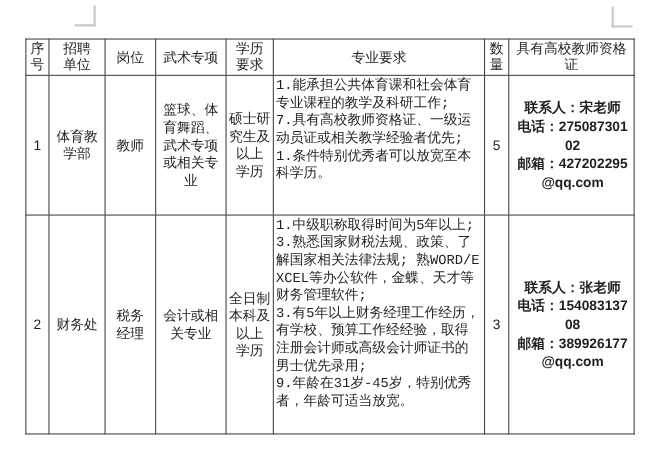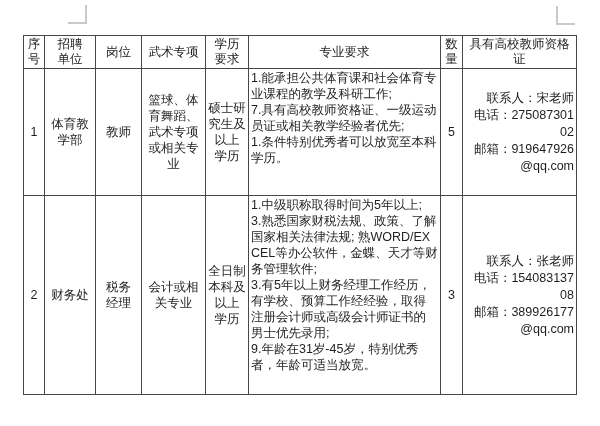--- a/index.html
+++ b/index.html
@@ -47,27 +47,28 @@
     vertical-align: middle;
     line-height: 16px;
     white-space: pre-line;
   }
   td.req {
     text-align: left;
     vertical-align: top;
     line-height: 16px;
     word-break: break-all;
   }
-  td.req .para { margin: 0; }
+  td.req .para { margin: 0; font-family: Liberation Mono, monospace; }
   td.contact {
-    text-align: right;
+    text-align: center;
     vertical-align: middle;
     line-height: 17px;
     word-break: break-all;
     padding-left: 4px;
+    font-weight: bold;
   }
 </style>
 </head>
 <body>
 
 <div class="page">
 
   <div class="crop-mark crop-mark-left"></div>
   <div class="crop-mark crop-mark-right"></div>
 
@@ -115,21 +116,21 @@
 学历</td>
         <td class="req">
           <div class="para">1.能承担公共体育课和社会体育专业课程的教学及科研工作;</div>
           <div class="para">7.具有高校教师资格证、一级运动员证或相关教学经验者优先;</div>
           <div class="para">1.条件特别优秀者可以放宽至本科学历。</div>
         </td>
         <td class="center">5</td>
         <td class="contact">
           <div class="para">联系人：宋老师</div>
           <div class="para">电话：27508730102</div>
-          <div class="para">邮箱：919647926@qq.com</div>
+          <div class="para">邮箱：427202295@qq.com</div>
         </td>
       </tr>
       <tr class="r2">
         <td class="center">2</td>
         <td class="center">财务处</td>
         <td class="center">税务
 经理</td>
         <td class="center">会计或相
 关专业</td>
         <td class="center">全日制

